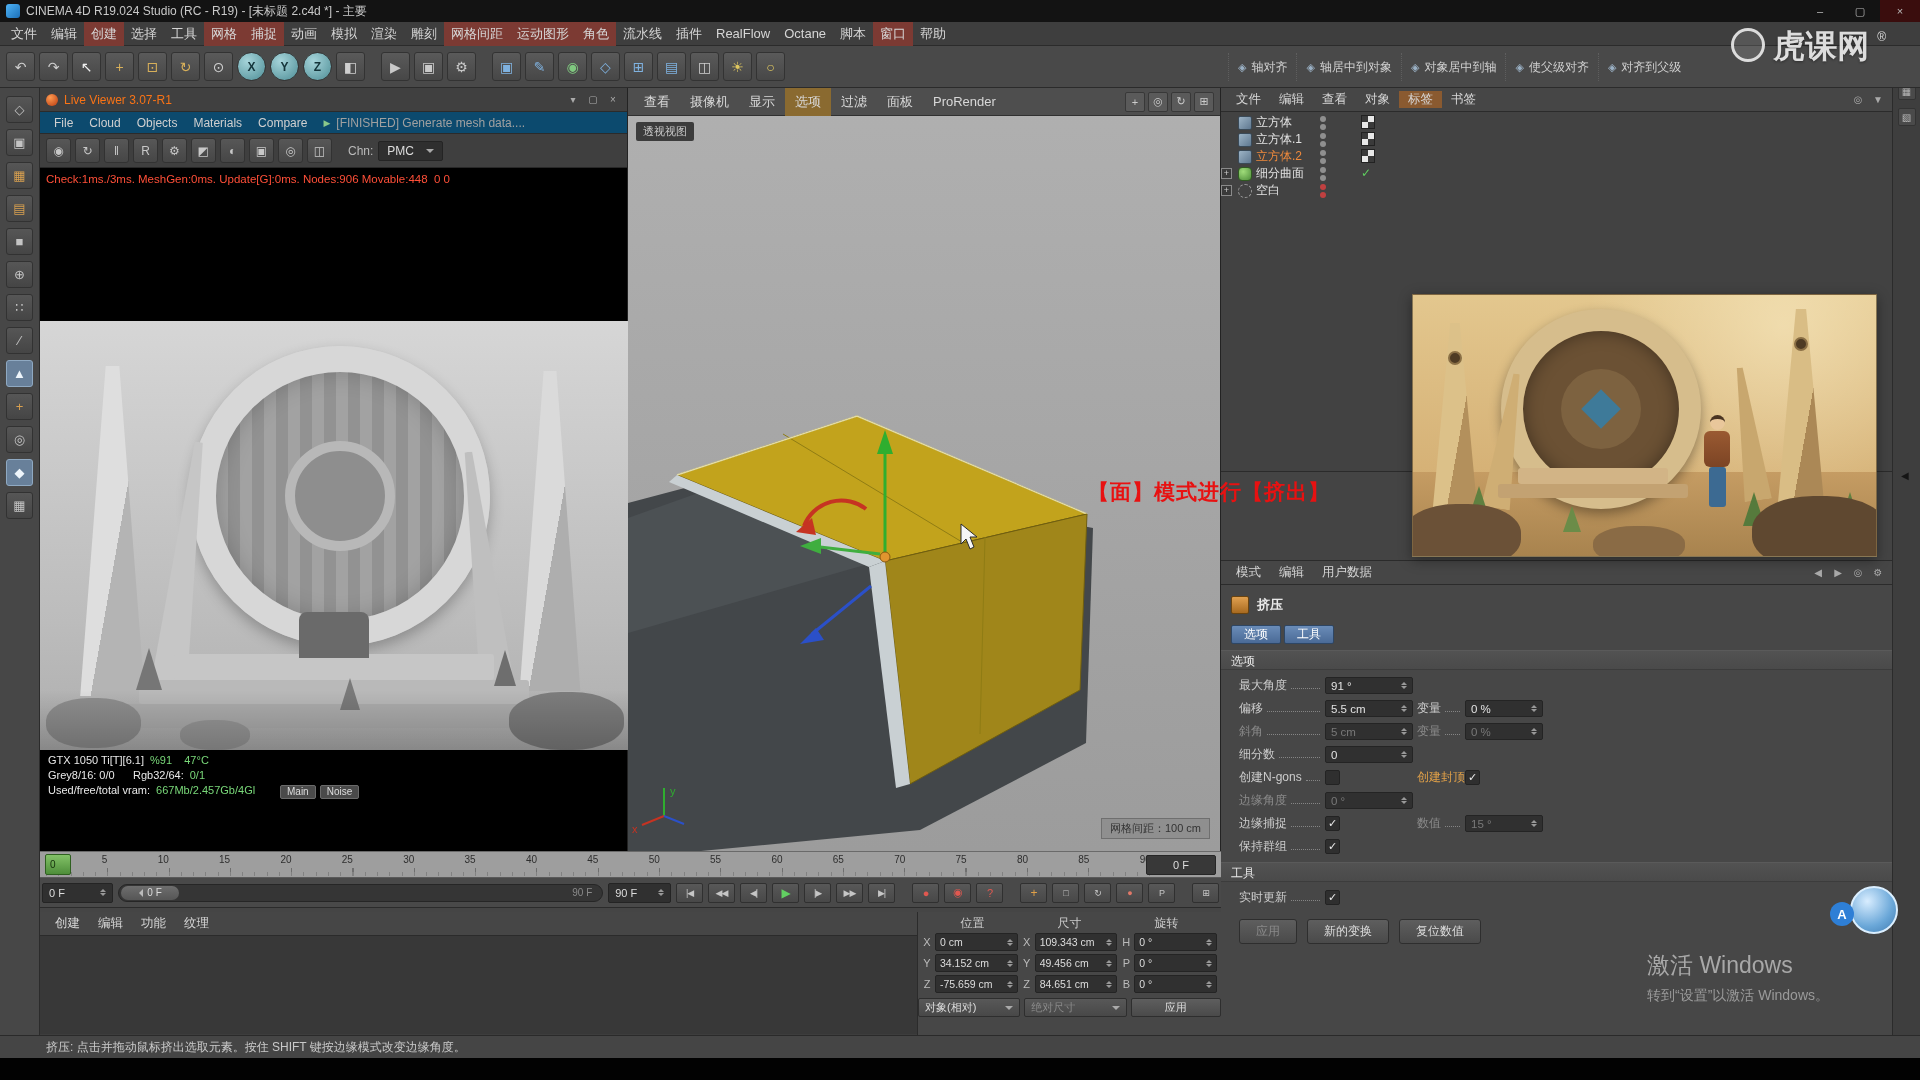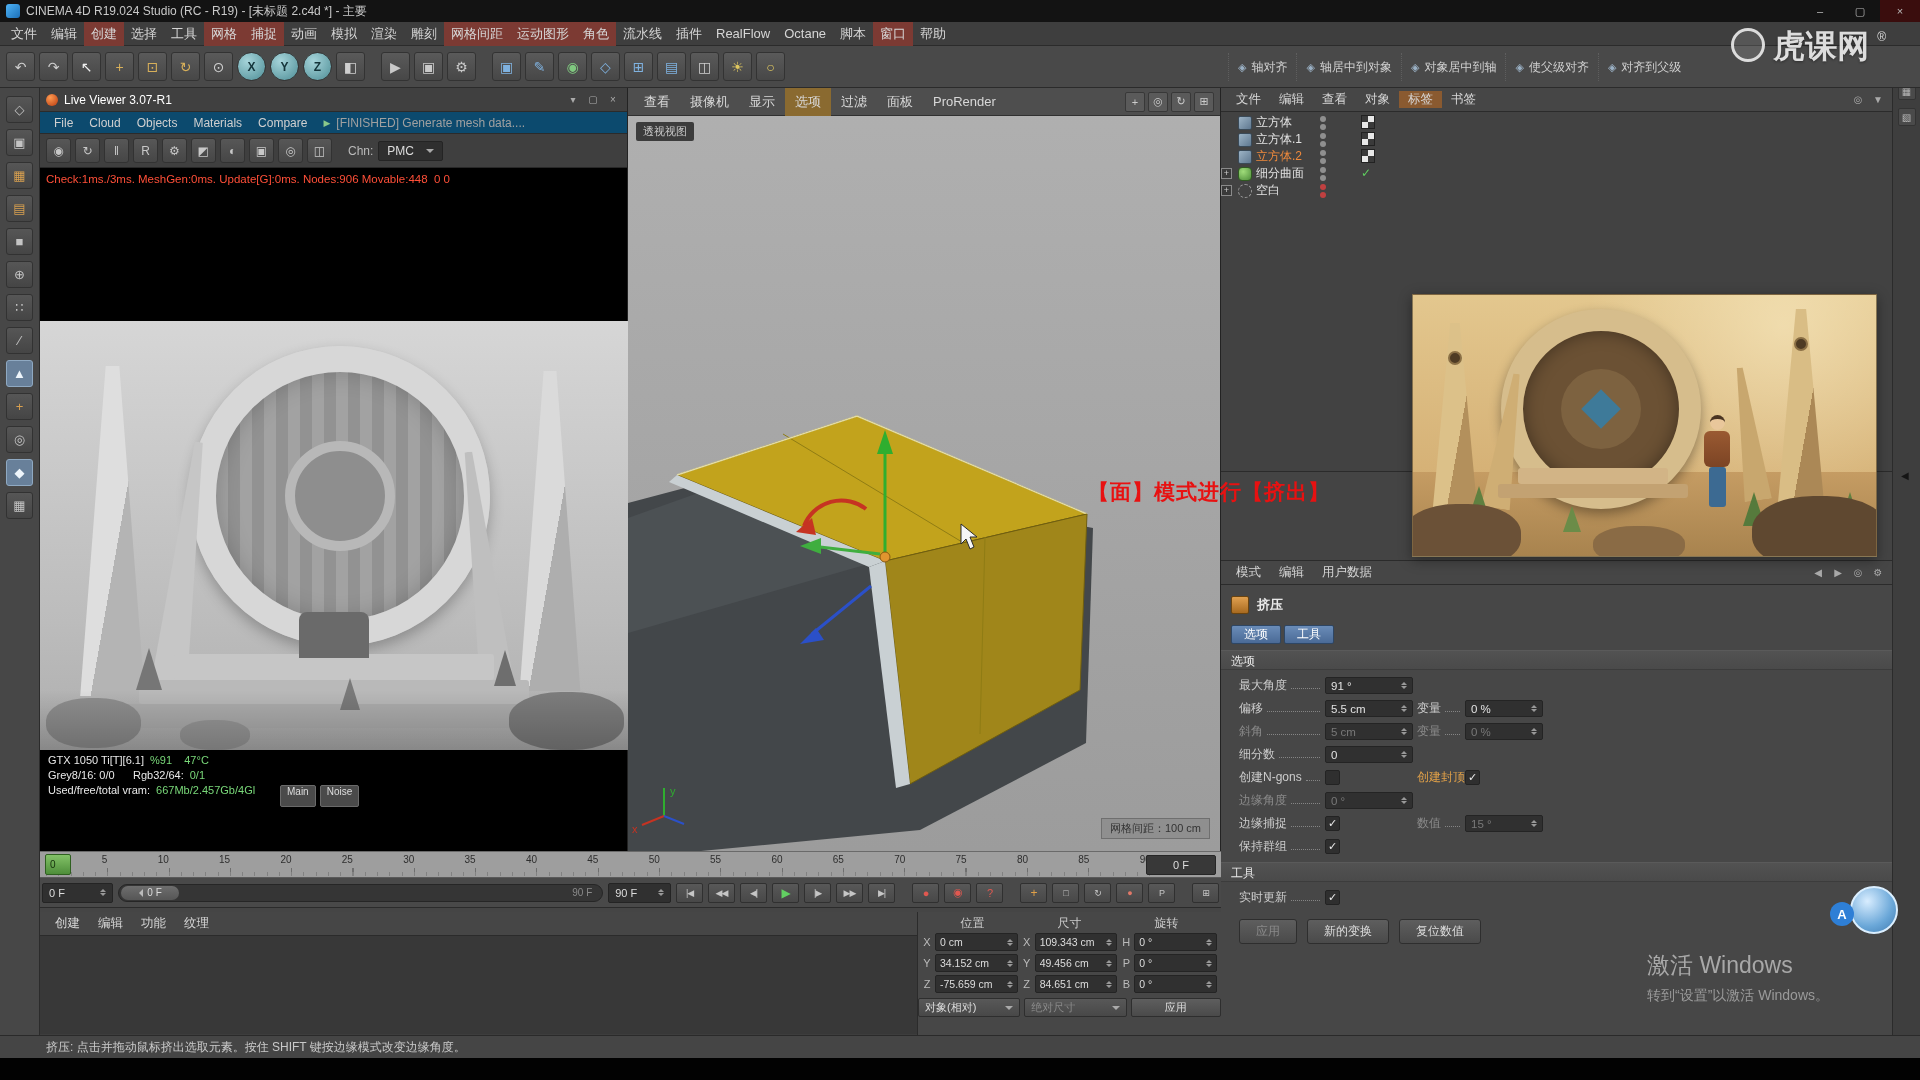--- a/index.html
+++ b/index.html
@@ -41,21 +41,21 @@
   .pal{width:27px;height:27px;background:linear-gradient(#565656,#454545);border:1px solid #323232;border-radius:3px;color:#c4c4c4;display:flex;align-items:center;justify-content:center;font-size:13px}
   .pal.warm{color:#d8a050}
   .pal.active{background:#68809a;border-color:#8fa9c2;color:#eef5fb}
   .brand{position:absolute;left:0;bottom:6px;width:40px;display:flex;justify-content:center}
   .brand span{writing-mode:vertical-rl;transform:rotate(180deg);color:#c0c0c0;font-weight:bold;font-size:12px;letter-spacing:2px}
 
   
   .octane{position:absolute;left:40px;top:88px;width:588px;height:763px;background:#3a3a3a;border-right:1px solid #232323}
   .oct-header{height:24px;background:#404040;border-bottom:1px solid #2b2b2b;display:flex;align-items:center;gap:6px;padding:0 6px}
   .oct-logo{width:12px;height:12px;border-radius:50%;background:radial-gradient(circle at 35% 30%,#ff9a50,#b83a10)}
-  .oct-title{color:#ffffff}
+  .oct-title{color:#f97316}
   .oct-hicons{margin-left:auto;display:flex;gap:4px}
   .mini{width:16px;height:16px;display:flex;align-items:center;justify-content:center;color:#aaa;font-size:10px}
   .oct-menu{height:22px;display:flex;align-items:center;padding:0 6px;background:#0c4a6e;border-bottom:1px solid #2b2b2b}
   .oct-menu-item{padding:0 8px;color:#d0d0d0}
   .oct-arrow{color:#8ac88a;margin-left:8px;font-size:9px}
   .oct-status{color:#a0a0a0;margin-left:6px}
   .oct-tools{height:34px;display:flex;align-items:center;gap:4px;padding:0 6px;background:#3f3f3f;border-bottom:1px solid #282828}
   .oct-chip{width:25px;height:25px;background:linear-gradient(#575757,#464646);border:1px solid #323232;border-radius:3px;color:#c8c8c8;display:flex;align-items:center;justify-content:center;font-size:12px}
   .chn{margin-left:12px;display:flex;align-items:center;gap:5px;color:#bbb}
   .chn-dd{background:#2f2f2f;border:1px solid #242424;border-radius:2px;padding:2px 8px;color:#ddd;display:flex;align-items:center;gap:12px}
@@ -82,21 +82,21 @@
   .sc-r3{left:140px;bottom:0;width:70px;height:30px;background:#989898}
   .sc-plant{position:absolute;clip-path:polygon(50% 0,100% 100%,0 100%)}
   .sc-p1{left:96px;bottom:60px;width:26px;height:42px;background:#767676}
   .sc-p2{right:112px;bottom:64px;width:22px;height:36px;background:#6e6e6e}
   .sc-p3{left:300px;bottom:40px;width:20px;height:32px;background:#7a7a7a}
   .sc-shade{position:absolute;left:0;right:0;bottom:0;height:60px;background:linear-gradient(transparent,rgba(0,0,0,.22))}
   .oct-stats{position:absolute;left:8px;top:586px;right:6px}
   .stat-line{height:15px;display:flex;gap:6px;color:#e8e8e8;font-size:11px;white-space:pre}
   .stat-line .v{color:#79d879}
   .oct-chiprow{position:absolute;left:240px;top:617px;display:flex;gap:4px}
-  .chip-sm{background:#4a4a4a;border:1px solid #6a6a6a;border-radius:2px;color:#ddd;font-size:10px;padding:0 6px;height:22px;line-height:12px}
+  .chip-sm{background:#4a4a4a;border:1px solid #6a6a6a;border-radius:2px;color:#ddd;font-size:10px;padding:0 6px;height:14px;line-height:12px}
   .oct-progress{position:absolute;left:0;right:0;bottom:0;height:15px;background:linear-gradient(#59c25e,#2f9b3c);color:#07300c;font-size:10.5px;display:flex;align-items:center;padding-left:6px;white-space:pre;overflow:hidden}
 
   
   .viewport{position:absolute;left:628px;top:88px;width:593px;height:763px;background:linear-gradient(#b0b0b0,#9c9c9c);border-right:1px solid #232323;overflow:hidden}
   .vp-menu{position:absolute;left:0;top:0;right:0;height:28px;background:#4e4e4e;border-bottom:1px solid #303030;display:flex;align-items:center;padding:0 6px;z-index:6}
   .vp-item{padding:0 10px;height:28px;line-height:28px;color:#d8d8d8;font-size:13px}
   .vp-item.hl{background:#8a6a30}
   .vp-controls{margin-left:auto;display:flex;gap:3px}
   .vp-cbtn{width:20px;height:20px;background:#5a5a5a;border:1px solid #383838;border-radius:2px;color:#ccc;font-size:11px;display:flex;align-items:center;justify-content:center}
   .vp-label{position:absolute;left:8px;top:34px;background:#3c3c3c;color:#c8c8c8;font-size:11px;padding:2px 7px;border-radius:2px;z-index:6}

